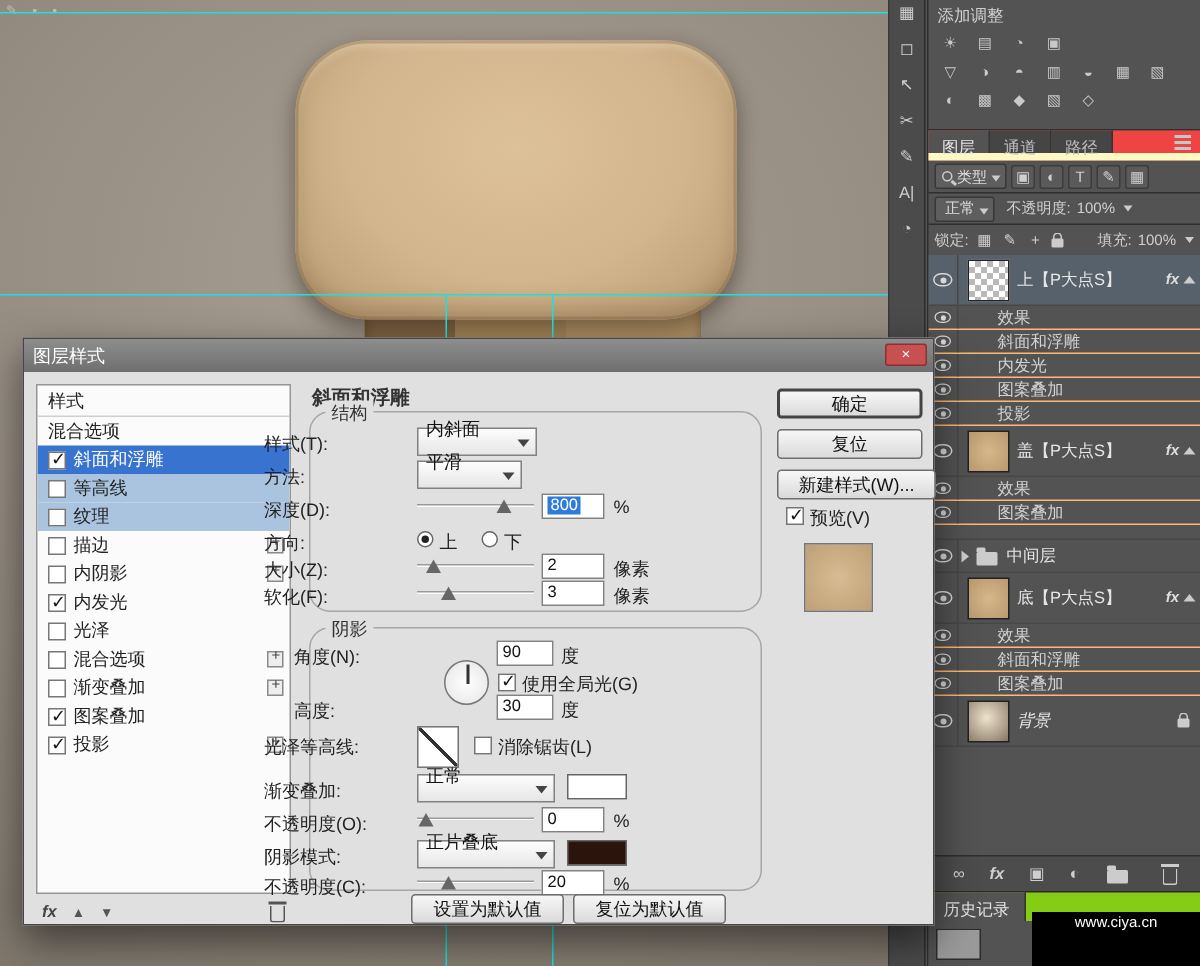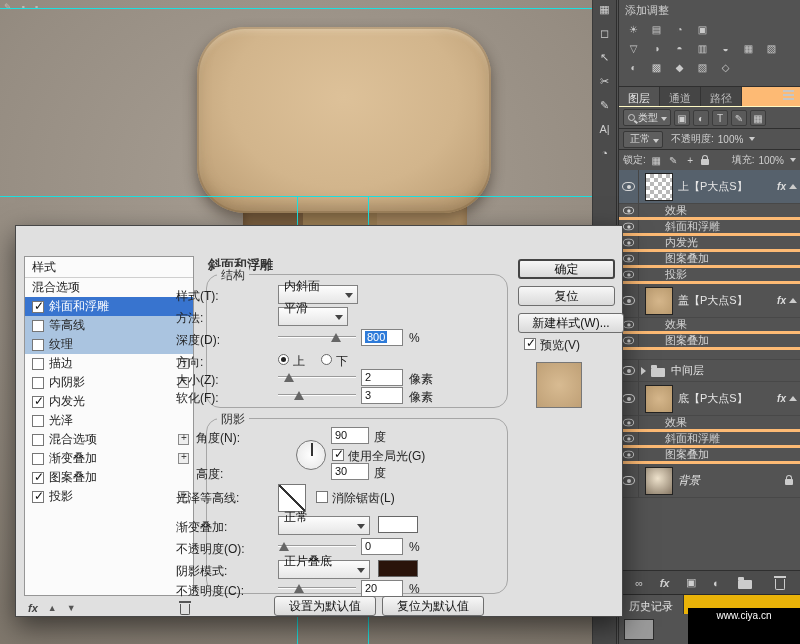--- a/index.html
+++ b/index.html
@@ -26,21 +26,21 @@
 
 .tools{position:absolute;left:592px;top:0;width:25px;height:644px;background:#4b4b4b;border-left:1px solid #3a3a3a;border-right:1px solid #2e2e2e;z-index:5;display:flex;flex-direction:column;align-items:center;padding-top:3px;gap:12px}
 .tools span{font-size:11px;color:#cfcfcf;line-height:12px}
 
 
 .rpanel{position:absolute;left:618px;top:0;width:182px;height:644px;background:#535353;z-index:5;border-left:1px solid #2e2e2e}
 .adj-title{font-size:11px;color:#cfcfcf;padding:3px 6px}
 .adj-grid{padding:2px 5px 6px 5px;border-bottom:1px solid #2f2f2f}
 .adj-row{display:flex;gap:4px;margin-bottom:5px}
 .adj-row span{width:19px;height:14px;font-size:10px;color:#c9c9c9;text-align:center;line-height:14px}
-.ptabs{display:flex;height:20px;background:#fdba74;align-items:stretch;border-bottom:1px solid #fef9c3;position:relative}
+.ptabs{display:flex;height:20px;background:#ef4444;align-items:stretch;border-bottom:5px solid #fef9c3;position:relative}
 .ptab{padding:4px 9px 0 9px;font-size:11px;color:#bdbdbd;background:#454545;border-right:1px solid #333}
 .ptab.active{background:#535353;color:#e8e8e8}
 .hamb{position:absolute;right:6px;top:7px;width:11px;height:2px;background:#c6c6c6;box-shadow:0 4px 0 #c6c6c6,0 -4px 0 #c6c6c6}
 .filter-row{display:flex;align-items:center;gap:3px;padding:2px 4px;height:22px;border-bottom:1px solid #2f2f2f}
 .mini-combo{display:inline-flex;align-items:center;gap:3px;height:17px;background:#5e5e5e;border:1px solid #383838;border-radius:2px;font-size:10px;color:#ddd;padding:0 12px 0 4px;position:relative}
 .mini-combo::after{content:"";position:absolute;right:3px;top:7px;border-left:3px solid transparent;border-right:3px solid transparent;border-top:4px solid #ccc}
 .mag{width:7px;height:7px;border:1.5px solid #ccc;border-radius:50%;position:relative}
 .mag::after{content:"";position:absolute;left:5px;top:6px;width:4px;height:1.5px;background:#ccc;transform:rotate(40deg)}
 .f-ic{width:16px;height:16px;font-size:10px;color:#cfcfcf;text-align:center;line-height:16px;background:#5a5a5a;border:1px solid #3c3c3c;border-radius:2px}
 .blend-row,.lock-row{display:flex;align-items:center;gap:4px;padding:2px 4px;font-size:10px;color:#d0d0d0;height:21px;border-bottom:1px solid #2f2f2f}
@@ -57,33 +57,33 @@
 .eye::after{content:"";position:absolute;left:3.5px;top:1.8px;width:4px;height:4px;border-radius:50%;background:#d8d8d8}
 .thumb{width:28px;height:28px;min-width:28px;border:1px solid #222;margin:0 5px 0 6px;background:#fff}
 .thumb.checker{background-color:#fff;background-image:linear-gradient(45deg,#b9b9b9 25%,transparent 25%,transparent 75%,#b9b9b9 75%),linear-gradient(45deg,#b9b9b9 25%,transparent 25%,transparent 75%,#b9b9b9 75%);background-size:8px 8px;background-position:0 0,4px 4px}
 .thumb.tan{background:radial-gradient(#d6b78c,#b99a6e)}
 .thumb.grad{background:radial-gradient(circle at 45% 40%,#efe3cd,#857663)}
 .lname{flex:1;font-size:11px;color:#e6e6e6;white-space:nowrap;overflow:hidden}
 .lname.it{font-style:italic}
 .fxb{font-size:10px;font-style:italic;font-weight:bold;color:#ddd;margin-right:3px}
 .tri-up{border-left:4px solid transparent;border-right:4px solid transparent;border-bottom:5px solid #ccc;display:inline-block}
 .tri-right{border-top:4px solid transparent;border-bottom:4px solid transparent;border-left:5px solid #ccc;display:inline-block;margin:0 3px 0 2px}
-.erow{display:flex;align-items:center;height:16px;font-size:11px;color:#d2d2d2;border-bottom:3px solid #fdba74}
+.erow{display:flex;align-items:center;height:16px;font-size:11px;color:#d2d2d2;border-bottom:1px solid #fdba74}
 .erow .eyecell{width:20px;min-width:20px}
 .erow .eye{transform:scale(.85)}
 .elabel{padding-left:26px}
 .grow{display:flex;align-items:center;height:22px;border-bottom:1px solid #484848}
 .folder{width:14px;height:9px;background:#ccc;border-radius:1px;position:relative;margin:3px 6px 0 2px}
 .folder::before{content:"";position:absolute;top:-3px;left:0;width:6px;height:3px;background:#ccc;border-radius:1px 1px 0 0}
 .spacer8{height:10px;border-bottom:1px solid #484848}
 .lfooter{position:absolute;left:0;bottom:50px;width:182px;height:24px;background:#4c4c4c;border-top:1px solid #2f2f2f;display:flex;align-items:center;justify-content:space-around;padding:0 8px}
 .lfooter span{font-size:11px;color:#cfcfcf}
 .trash{width:10px;height:11px;border:1px solid #ccc;border-top:none;border-radius:0 0 2px 2px;position:relative;margin-top:3px;display:inline-block}
 .trash::before{content:"";position:absolute;left:-2px;top:-3px;width:12px;height:2px;background:#ccc}
-.htabbar{position:absolute;left:0;bottom:30px;width:182px;height:20px;background:#eab308;border-top:1px solid #2a2a2a;display:flex}
+.htabbar{position:absolute;left:0;bottom:30px;width:182px;height:20px;background:#84cc16;border-top:1px solid #2a2a2a;display:flex}
 .htab{padding:4px 10px 0 10px;font-size:11px;color:#e3e3e3;background:#535353;border-right:1px solid #333}
 .hcontent{position:absolute;left:0;bottom:0;width:182px;height:30px;background:#535353}
 .hthumb{position:absolute;left:5px;top:5px;width:30px;height:21px;background:#9a9a9a;border:1px solid #2c2c2c}
 
 
 .wm{position:absolute;right:0;bottom:0;width:112px;height:36px;background:#000;z-index:60;text-align:center;padding-top:2px}
 .wm .l1{font-size:17px;font-weight:bold;color:#fff;letter-spacing:2px;line-height:19px}
 .wm .l2{font-size:10px;color:#fff;line-height:12px}
 
 
@@ -353,20 +353,24 @@
     <div class="hcontent">
       <span class="hthumb"></span>
     </div>
   </div>
 
   <div class="wm">
     <div class="l2">www.ciya.cn</div>
   </div>
 
   <div class="dlg">
+    <div class="dlg-title">
+      <span class="t">图层样式</span>
+      <span class="closebtn">×</span>
+    </div>
 
     <div class="slist">
       <div class="sitem hdr">
           <span>样式</span>
         </div>
       <div class="sitem">
           <span>混合选项</span>
         </div>
       <div class="sitem sel">
           <span class="cb on"></span>

